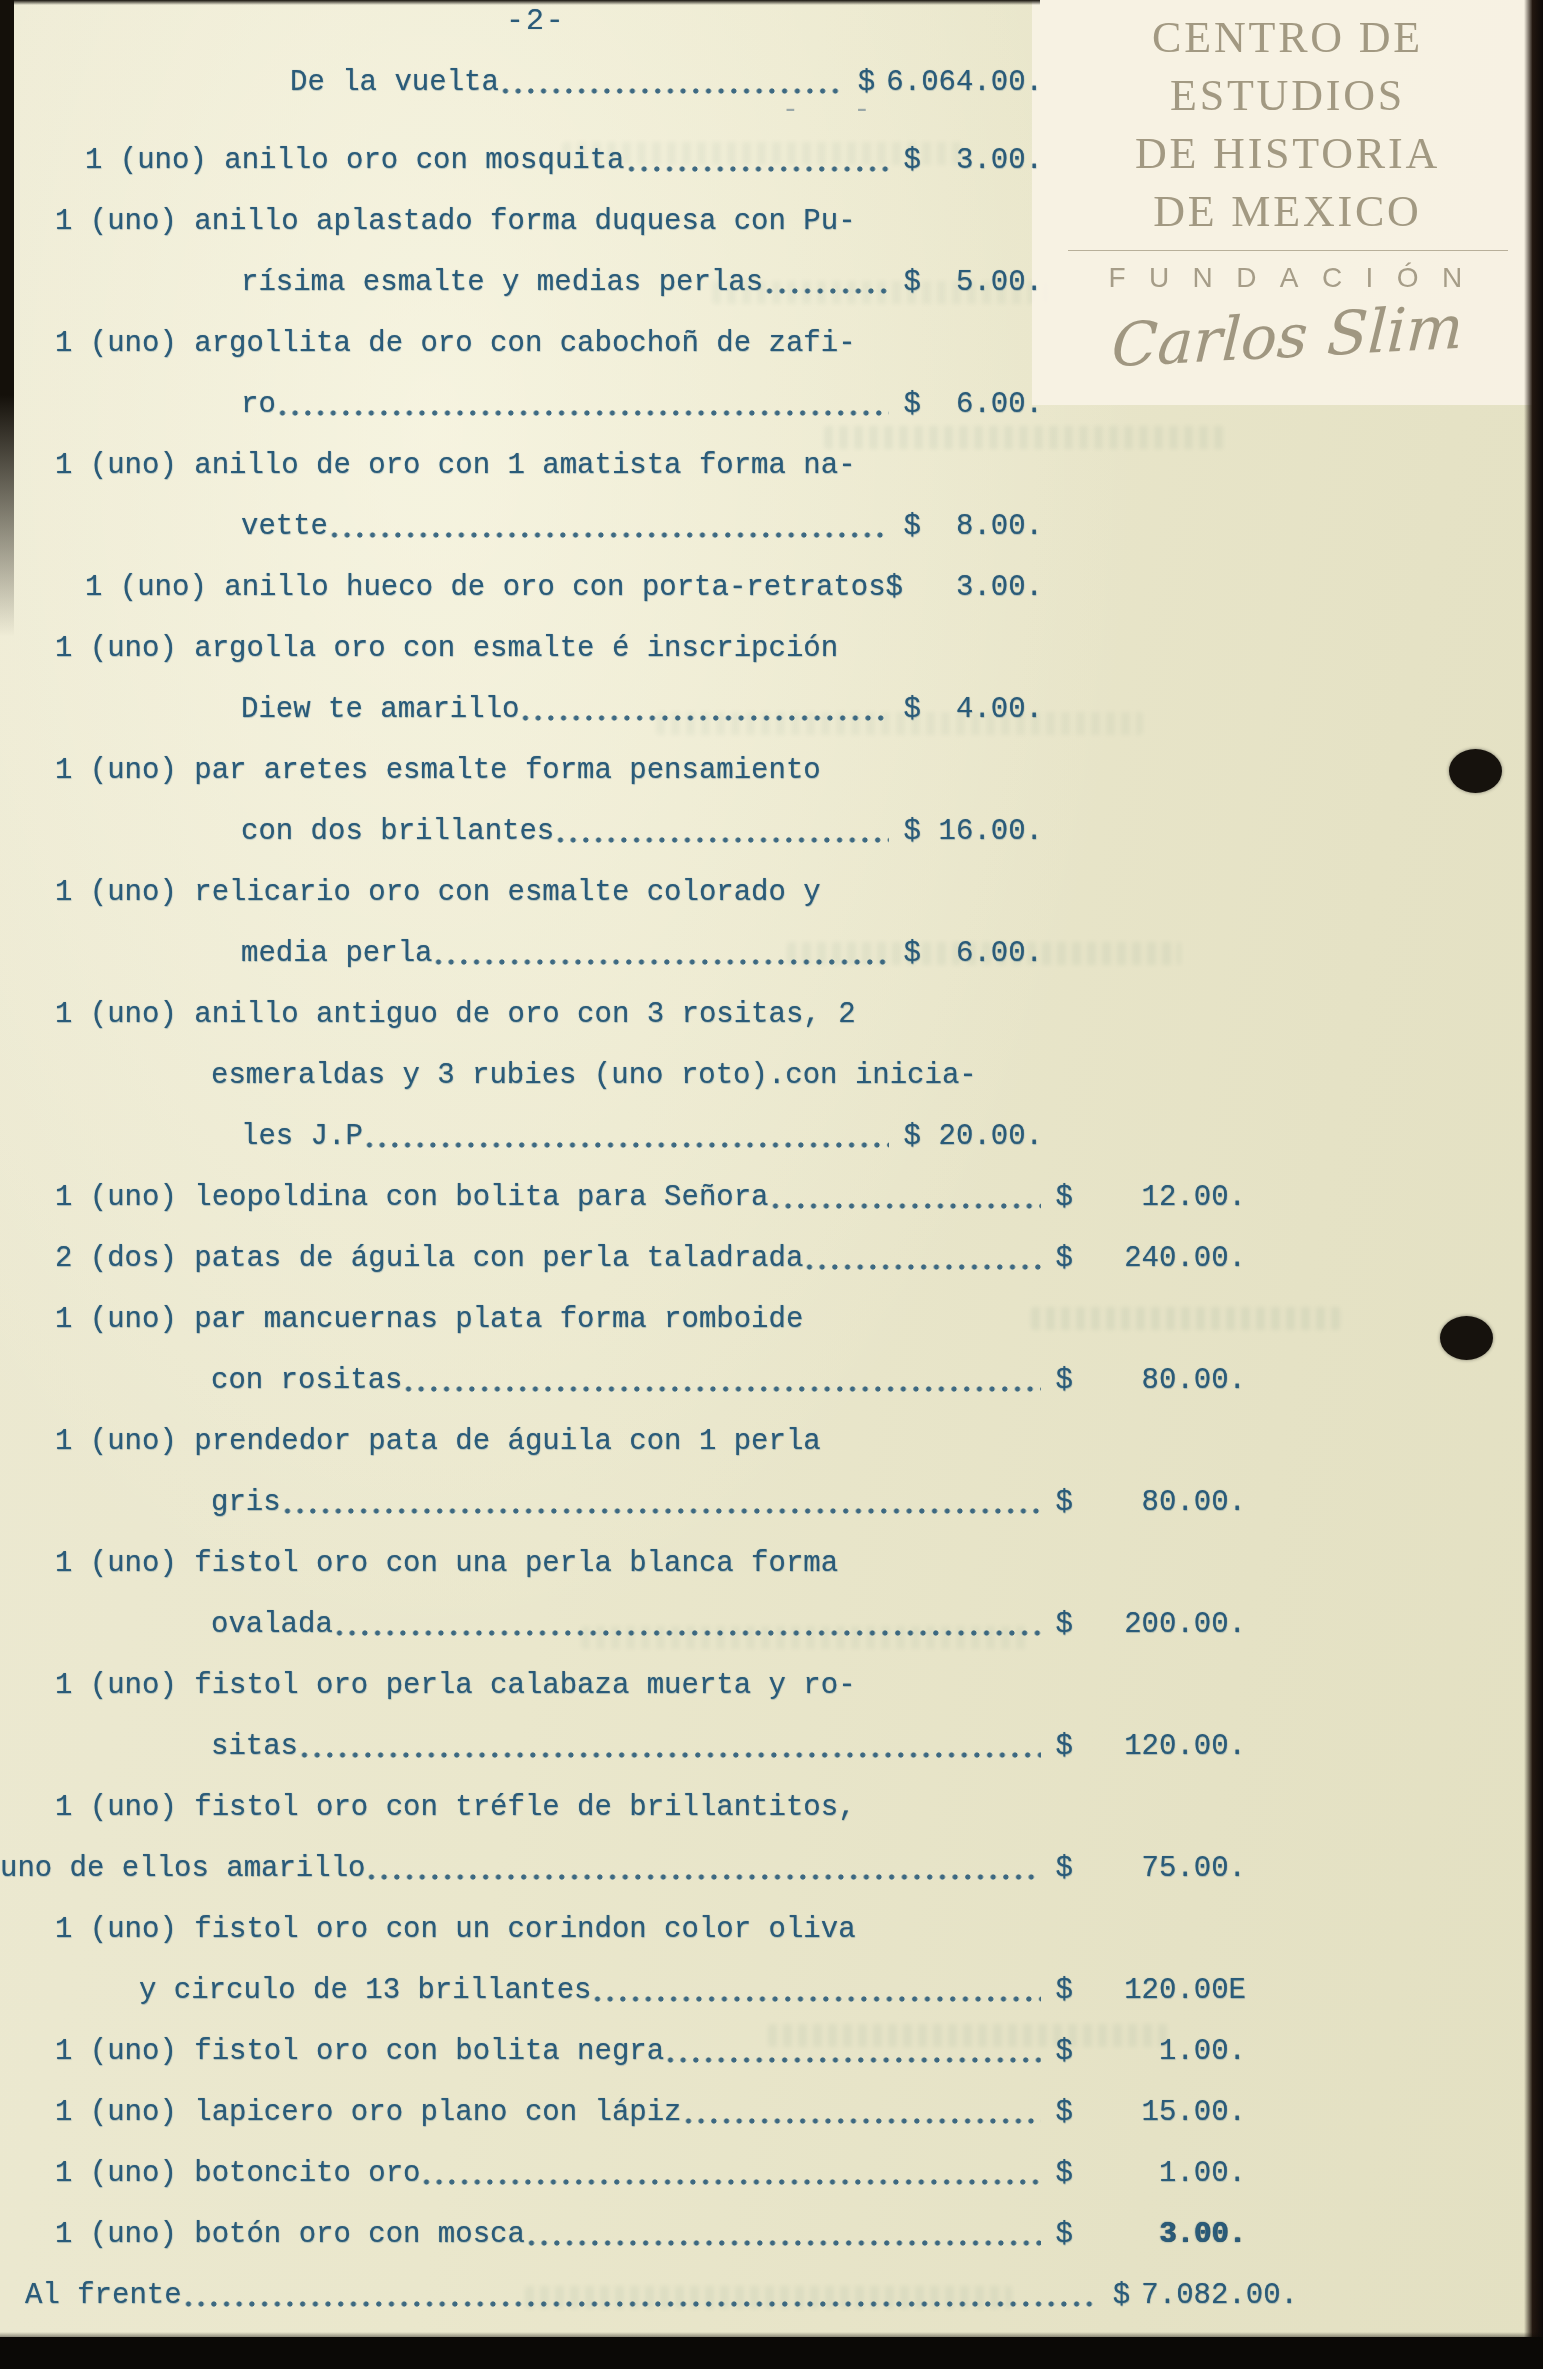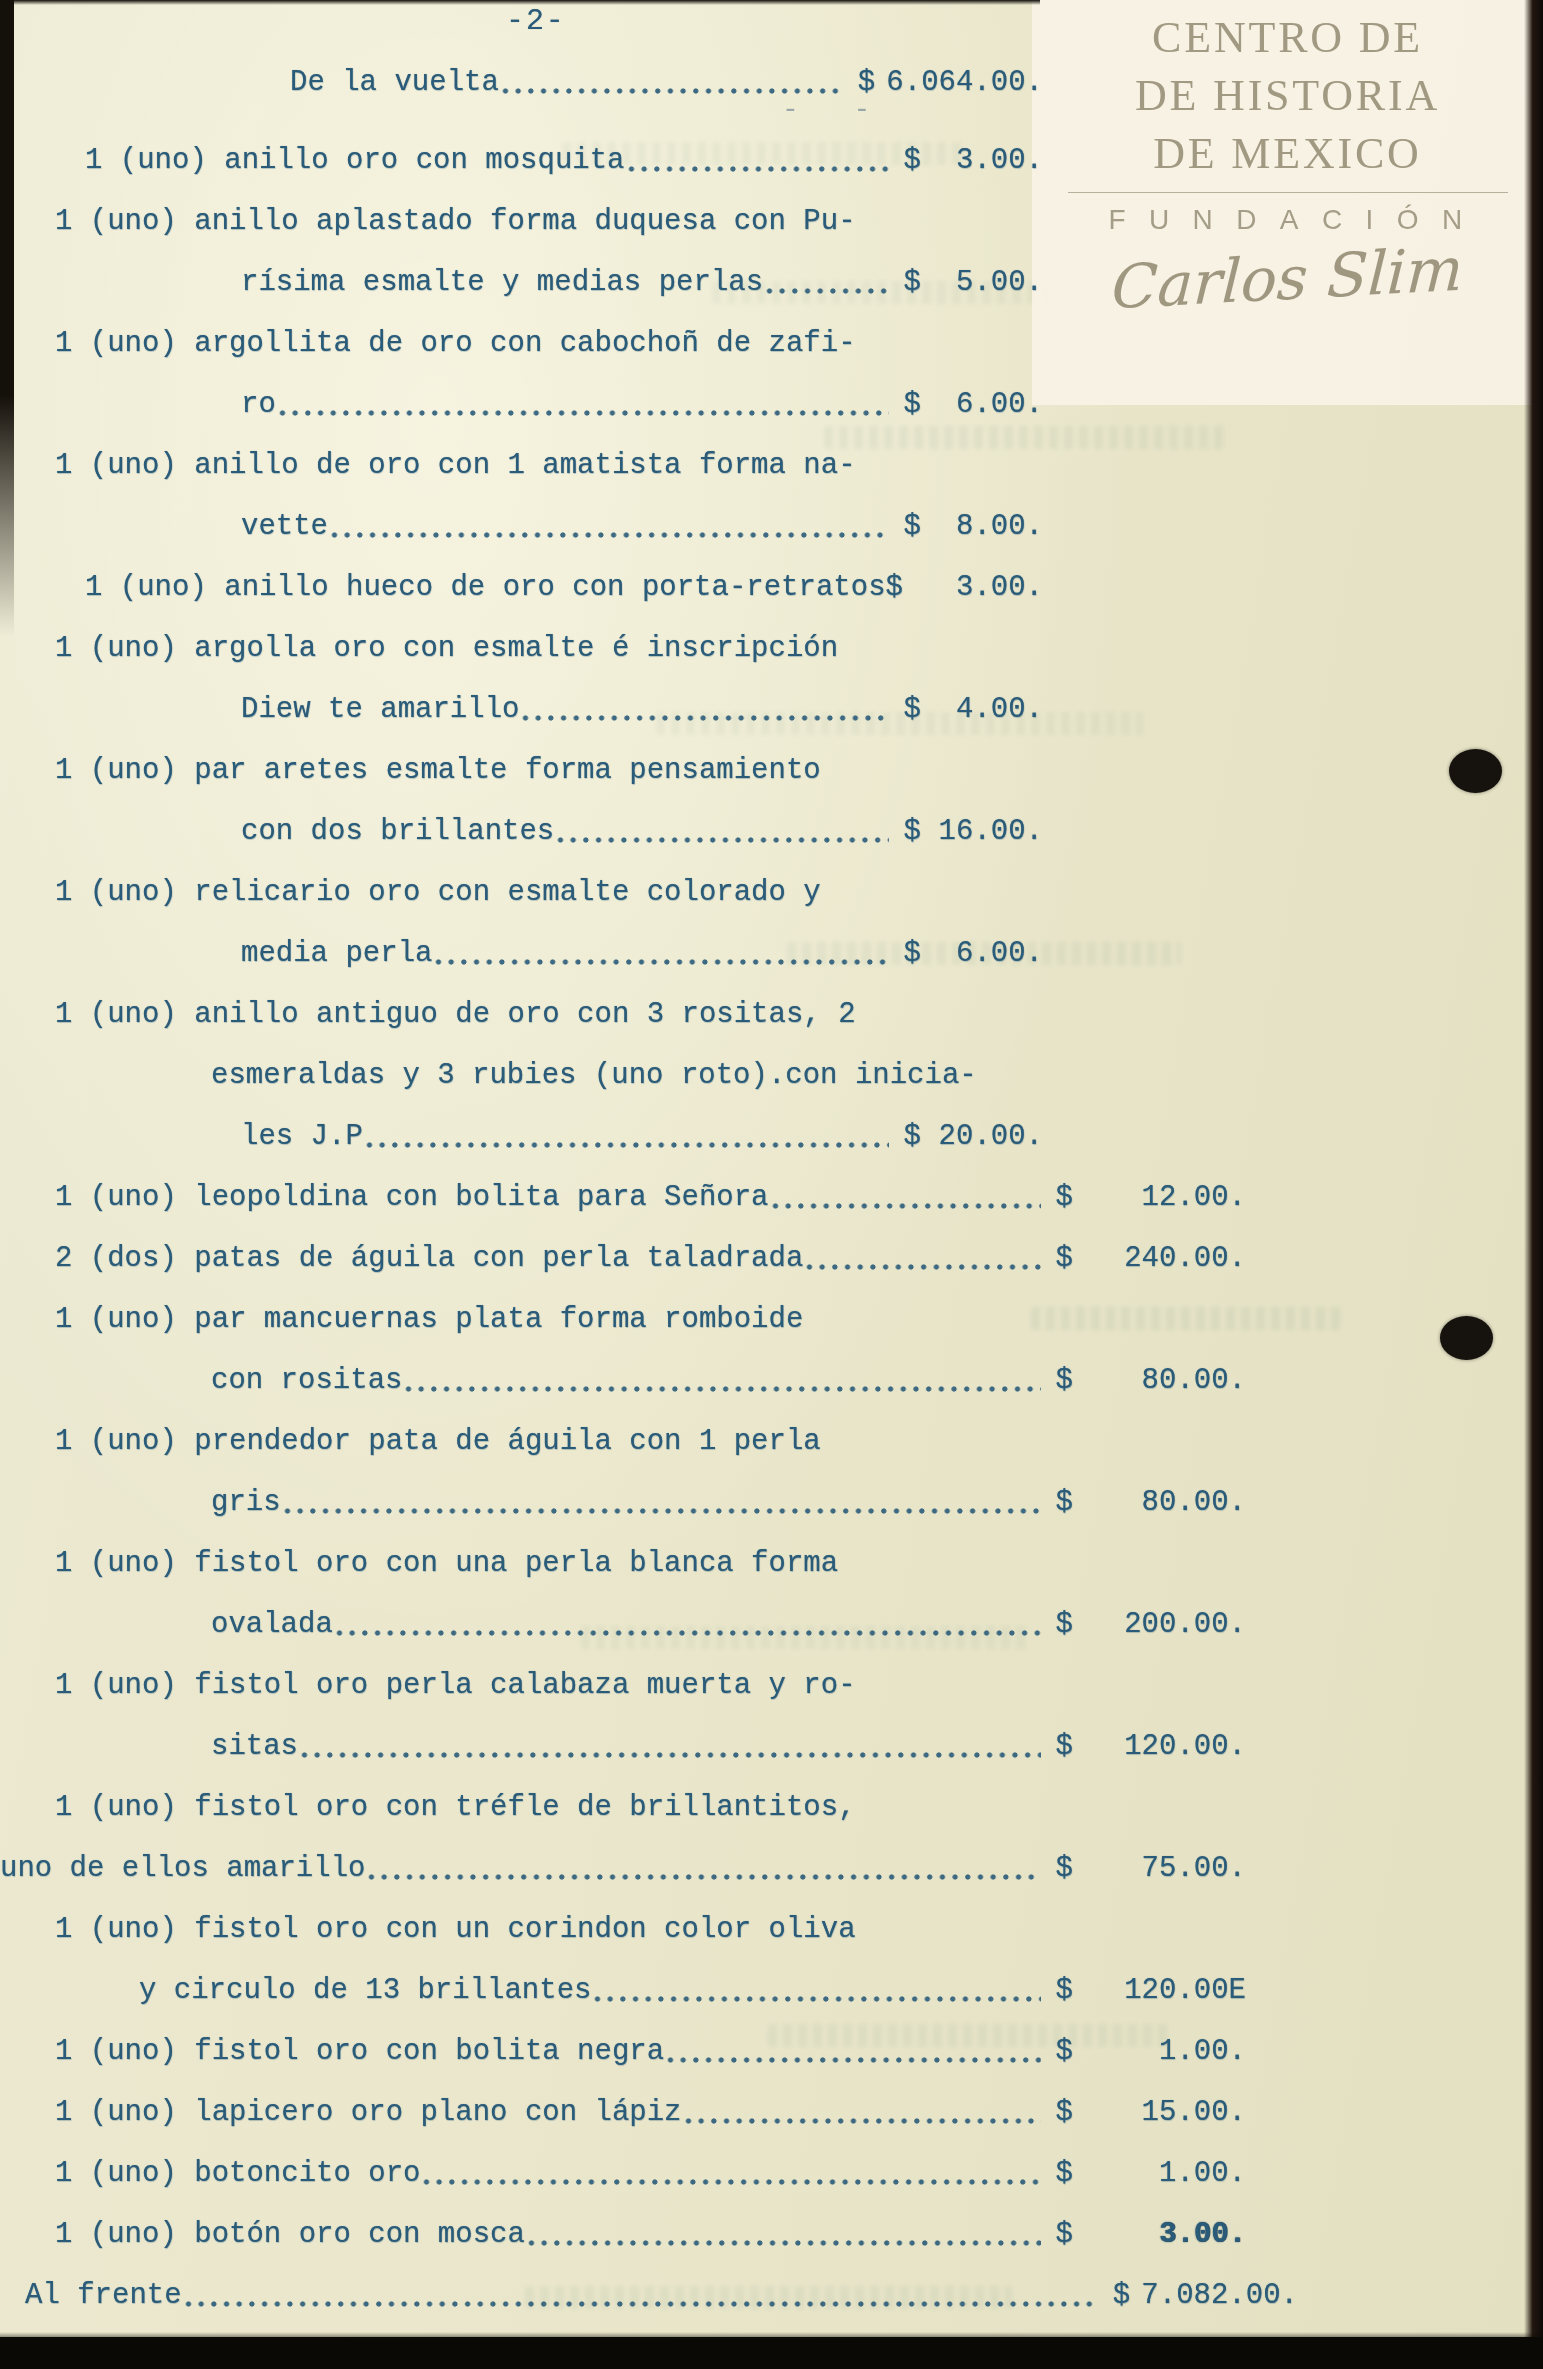--- a/index.html
+++ b/index.html
@@ -126,20 +126,21 @@
 <div class="ghost g4"></div>
 <div class="ghost g5"></div>
 <div class="ghost g6"></div>
 <div class="ghost g7"></div>
 <div class="ghost g8"></div>
 <div class="ghost g9"></div>
 
 <div id="watermark">
   <div class="wm-block">
     <div class="wm-line">CENTRO DE</div>
+    <div class="wm-line">ESTUDIOS</div>
     <div class="wm-line">DE HISTORIA</div>
     <div class="wm-line">DE MEXICO</div>
     <div class="wm-rule"></div>
     <div class="wm-foundation">FUNDACIÓN</div>
     <div class="wm-signature">Carlos Slim</div>
   </div>
 </div>
 
 <div id="page-number">-2-</div>
 <div id="stray-marks">- -</div>

